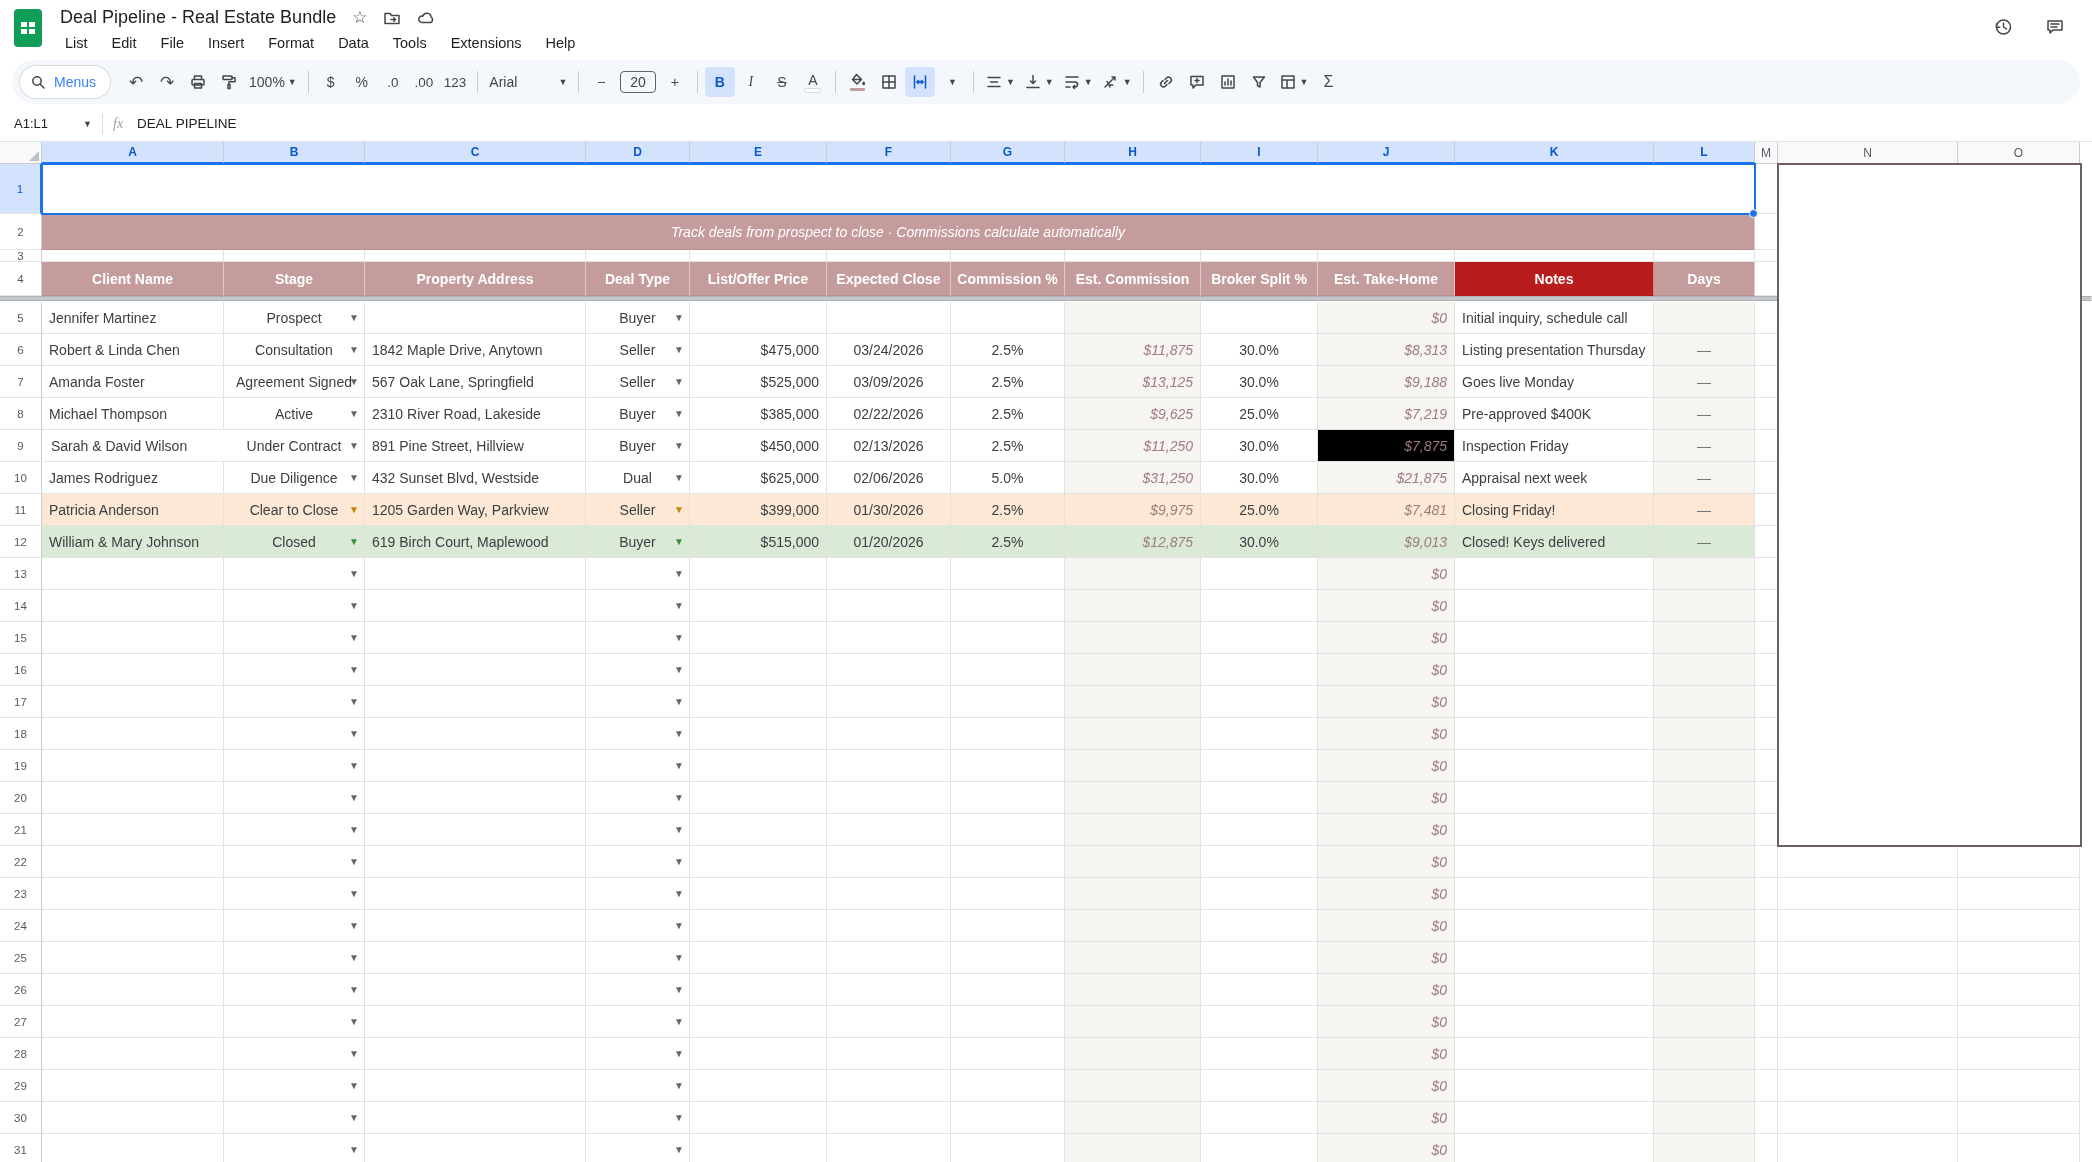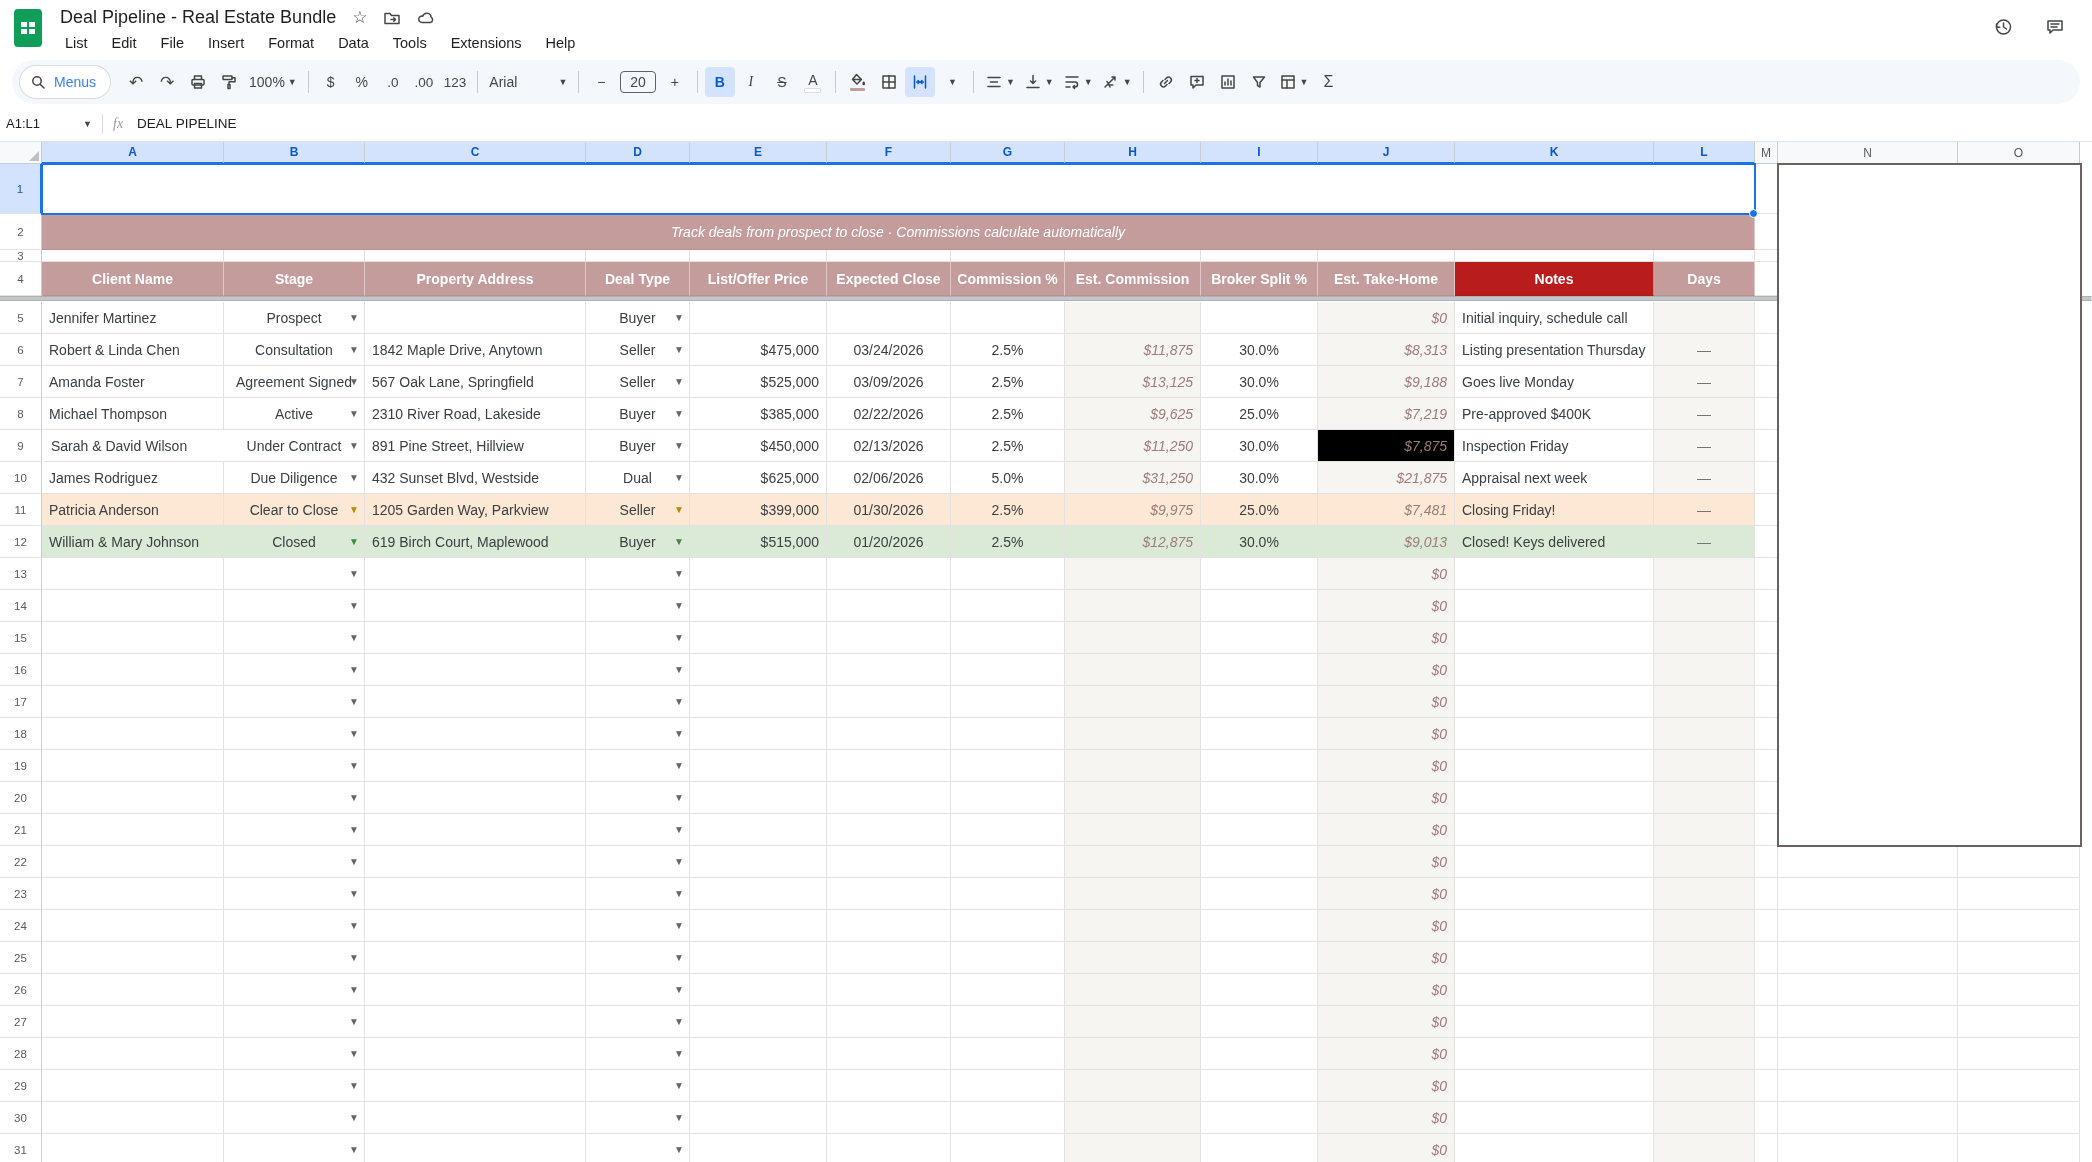--- a/index.html
+++ b/index.html
@@ -37,21 +37,21 @@
   .strike-glyph { text-decoration:line-through; }
   .under-bar { display:flex; flex-direction:column; align-items:center; line-height:1; gap:2px; }
   .under-bar .bar { width:15px; height:3px; border-radius:1px; }
   svg.ico { stroke:#444746; fill:none; stroke-width:1.5; stroke-linecap:round; stroke-linejoin:round; }
   .tb-chip.active svg.ico { stroke:#0b57d0; }
   .num-note { font-size:13.5px; }
 
   
   #formulabar { position:absolute; left:0; top:106px; width:2092px; height:36px; background:#fff;
                 border-bottom:1px solid #e0e3e7; display:flex; align-items:center; }
-  .namebox { width:92px; padding-left:6px; font-size:13px; color:#202124; display:flex; align-items:center; justify-content:space-between; }
+  .namebox { width:92px; padding-left:14px; font-size:13px; color:#202124; display:flex; align-items:center; justify-content:space-between; }
   .fb-sep { width:1px; height:20px; background:#dadce0; margin:0 10px; }
   .fx { font-family:"Liberation Serif", serif; font-style:italic; color:#9aa0a6; font-size:14px; margin-right:14px; }
   .fb-value { font-size:13.5px; color:#202124; }
 
   
   #grid { position:absolute; left:0; top:142px; width:2092px; height:1020px; background:#fff; }
   .cell { position:absolute; display:flex; align-items:center; font-size:14px; color:#3c4043;
           border-right:1px solid #e2e2e2; border-bottom:1px solid #e2e2e2; overflow:hidden;
           white-space:nowrap; background:#fff; }
   .al { justify-content:flex-start; padding-left:7px; }

